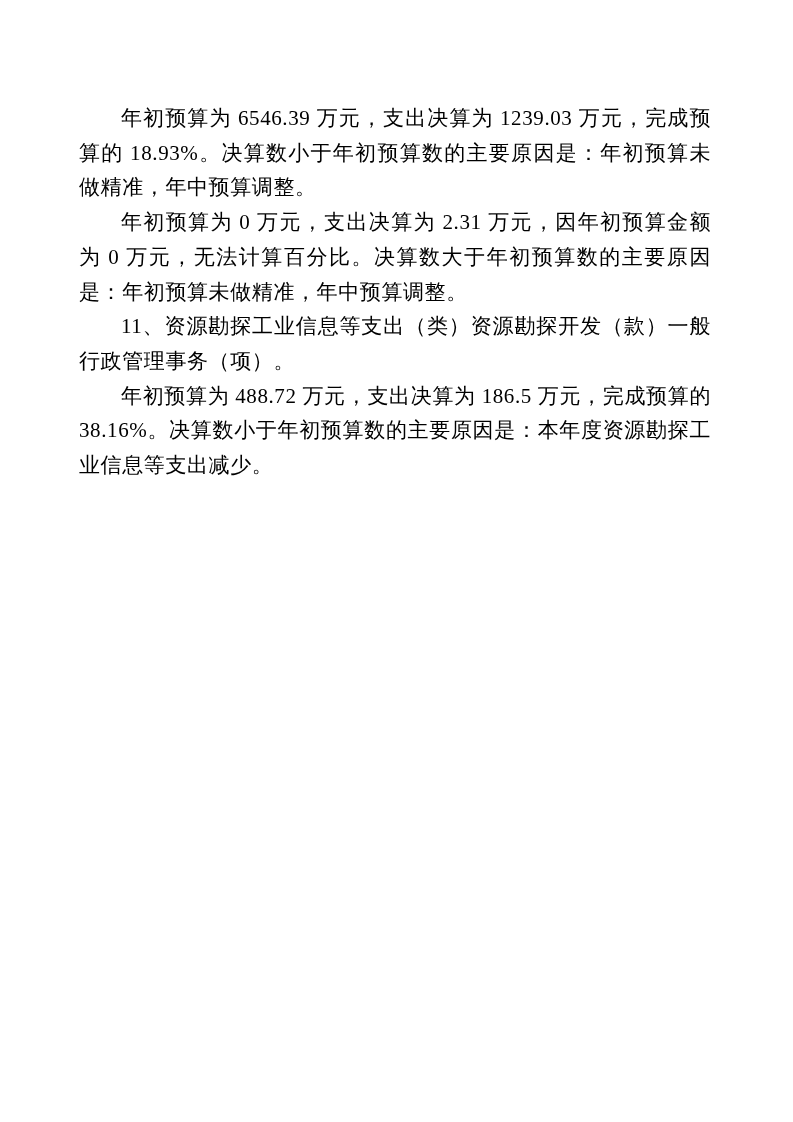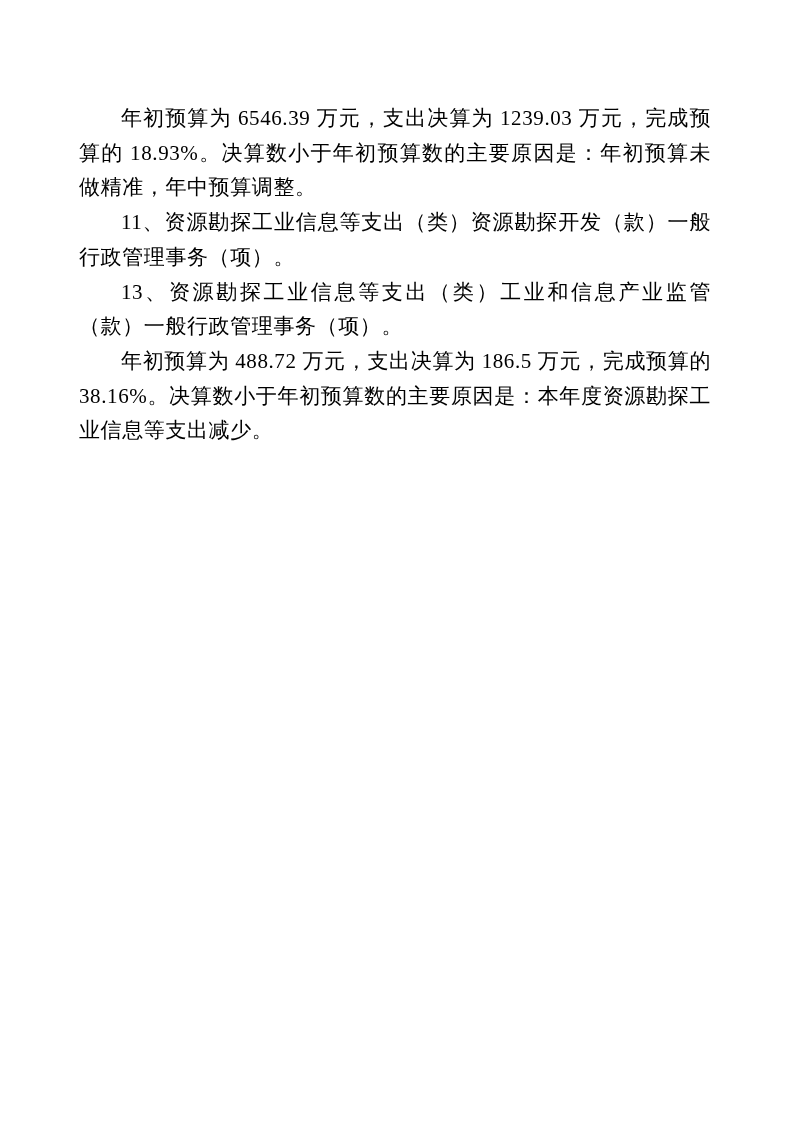--- a/index.html
+++ b/index.html
@@ -31,17 +31,17 @@
     text-justify: inter-ideograph;
     text-indent: 2em;
   }
 </style>
 </head>
 <body>
 
 <div class="page">
   <div class="doc">
     <p>年初预算为 6546.39 万元，支出决算为 1239.03 万元，完成预算的 18.93%。决算数小于年初预算数的主要原因是：年初预算未做精准，年中预算调整。</p>
+    <p>年初预算为 0 万元，支出决算为 2.31 万元，因年初预算金额为 0 万元，无法计算百分比。决算数大于年初预算数的主要原因是：年初预算未做精准，年中预算调整。</p>
     <p>11、资源勘探工业信息等支出（类）资源勘探开发（款）一般行政管理事务（项）。</p>
-    <p>13、资源勘探工业信息等支出（类）工业和信息产业监管（款）一般行政管理事务（项）。</p>
     <p>年初预算为 488.72 万元，支出决算为 186.5 万元，完成预算的 38.16%。决算数小于年初预算数的主要原因是：本年度资源勘探工业信息等支出减少。</p>
   </div>
 </div>
 
 </body></html>

